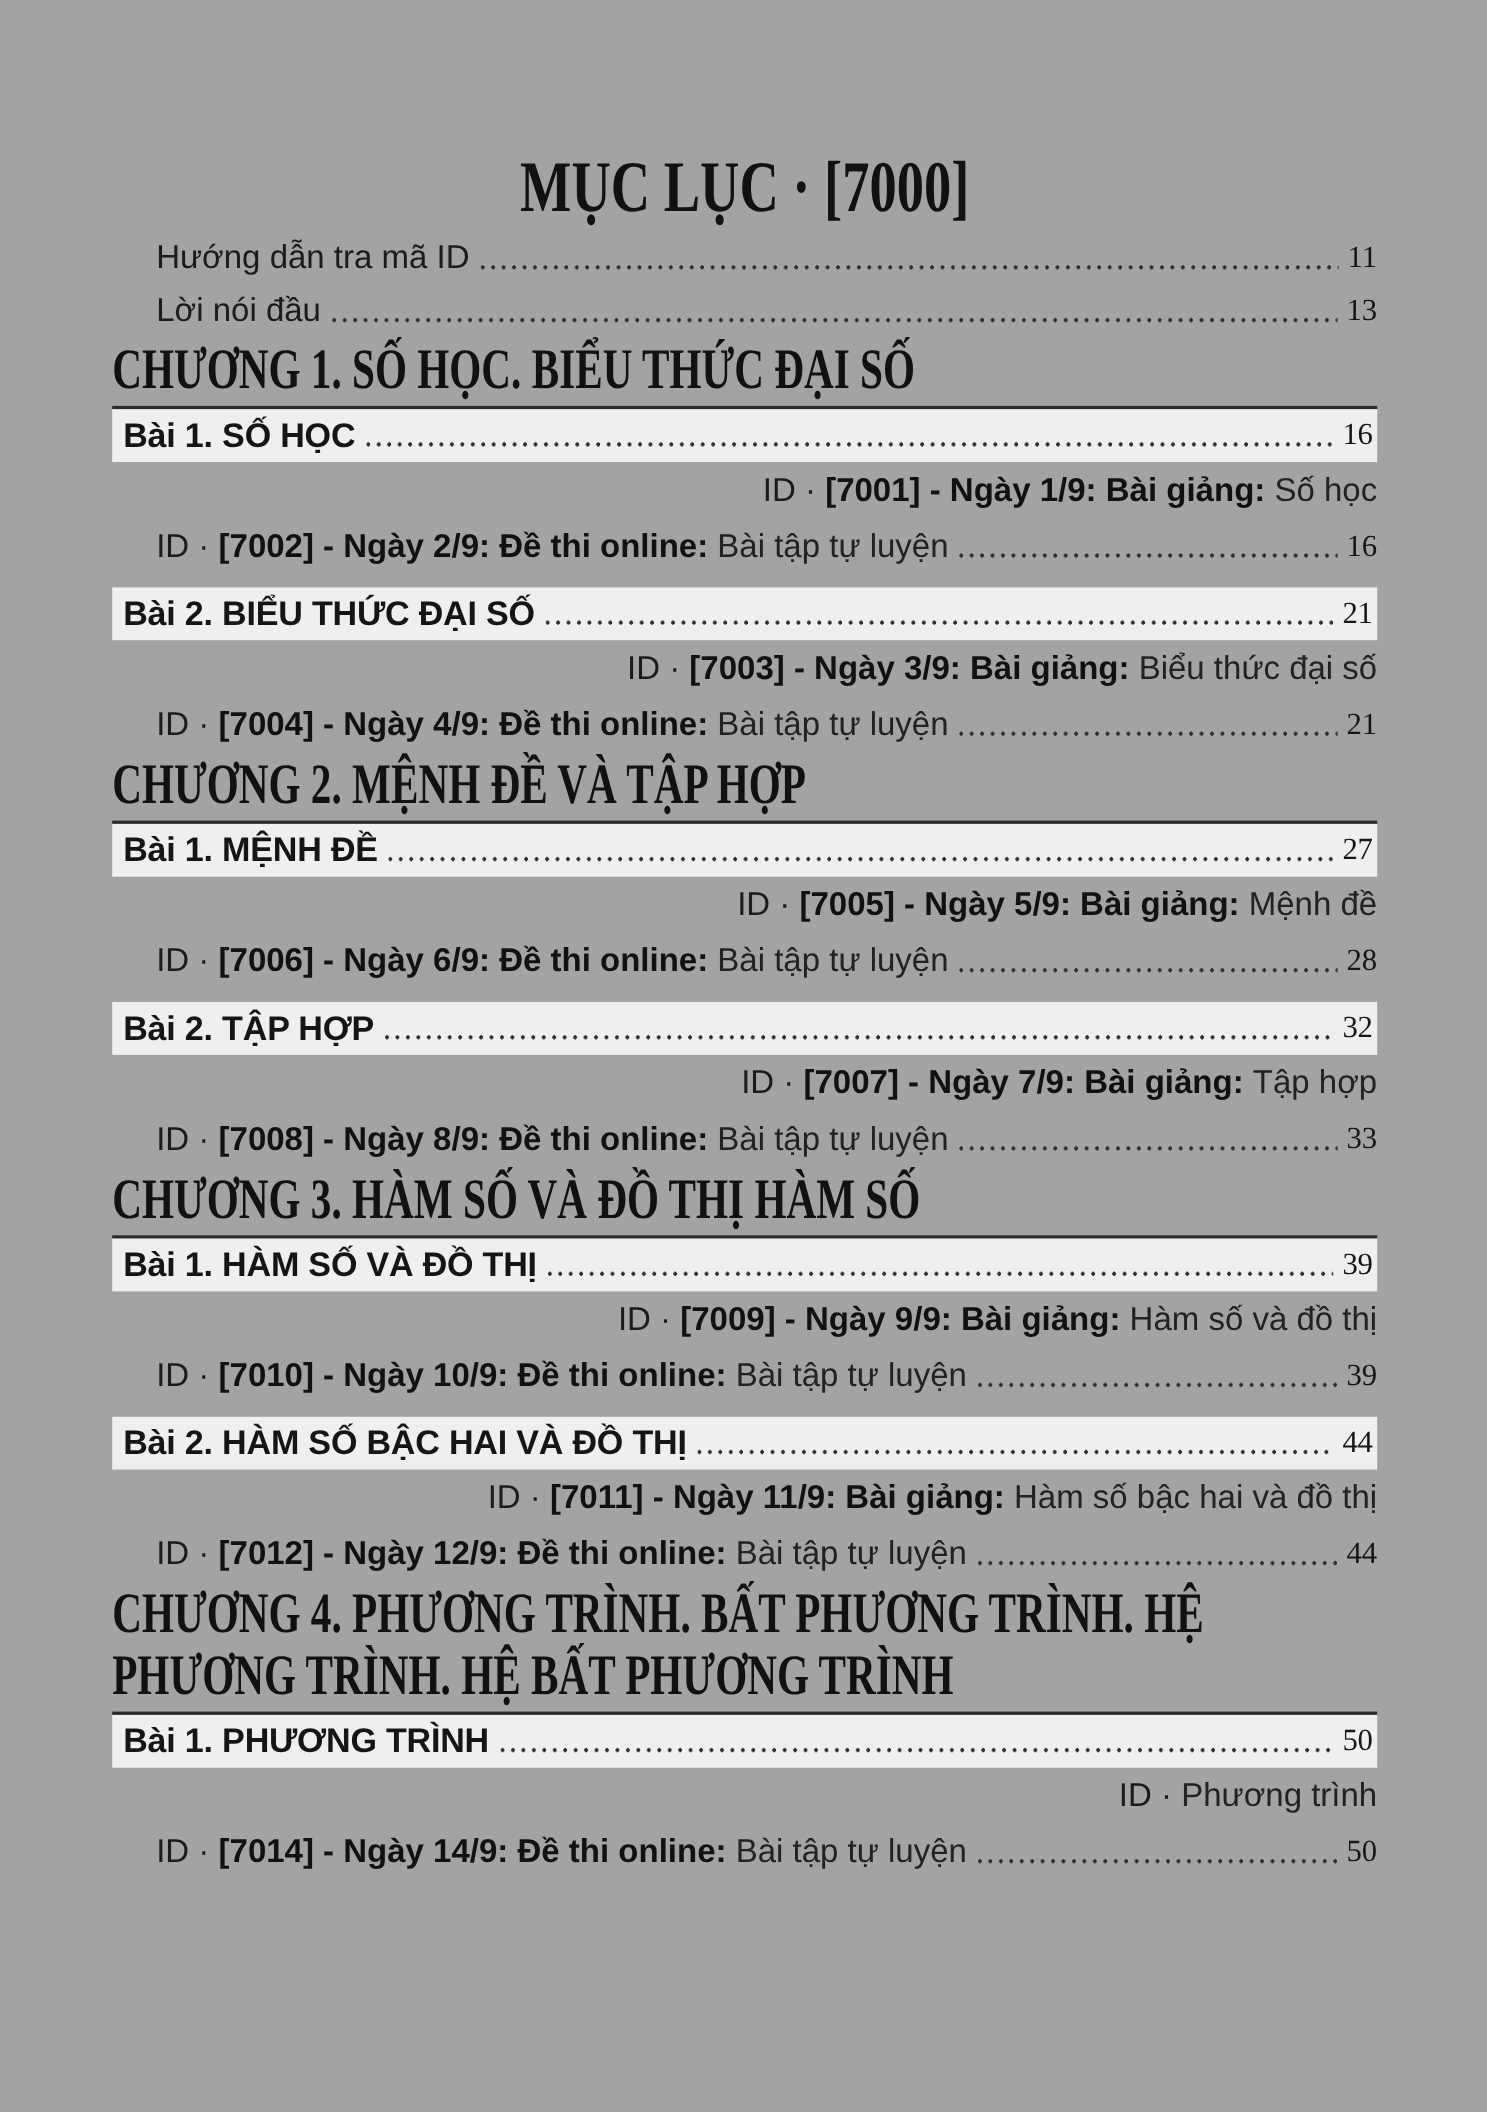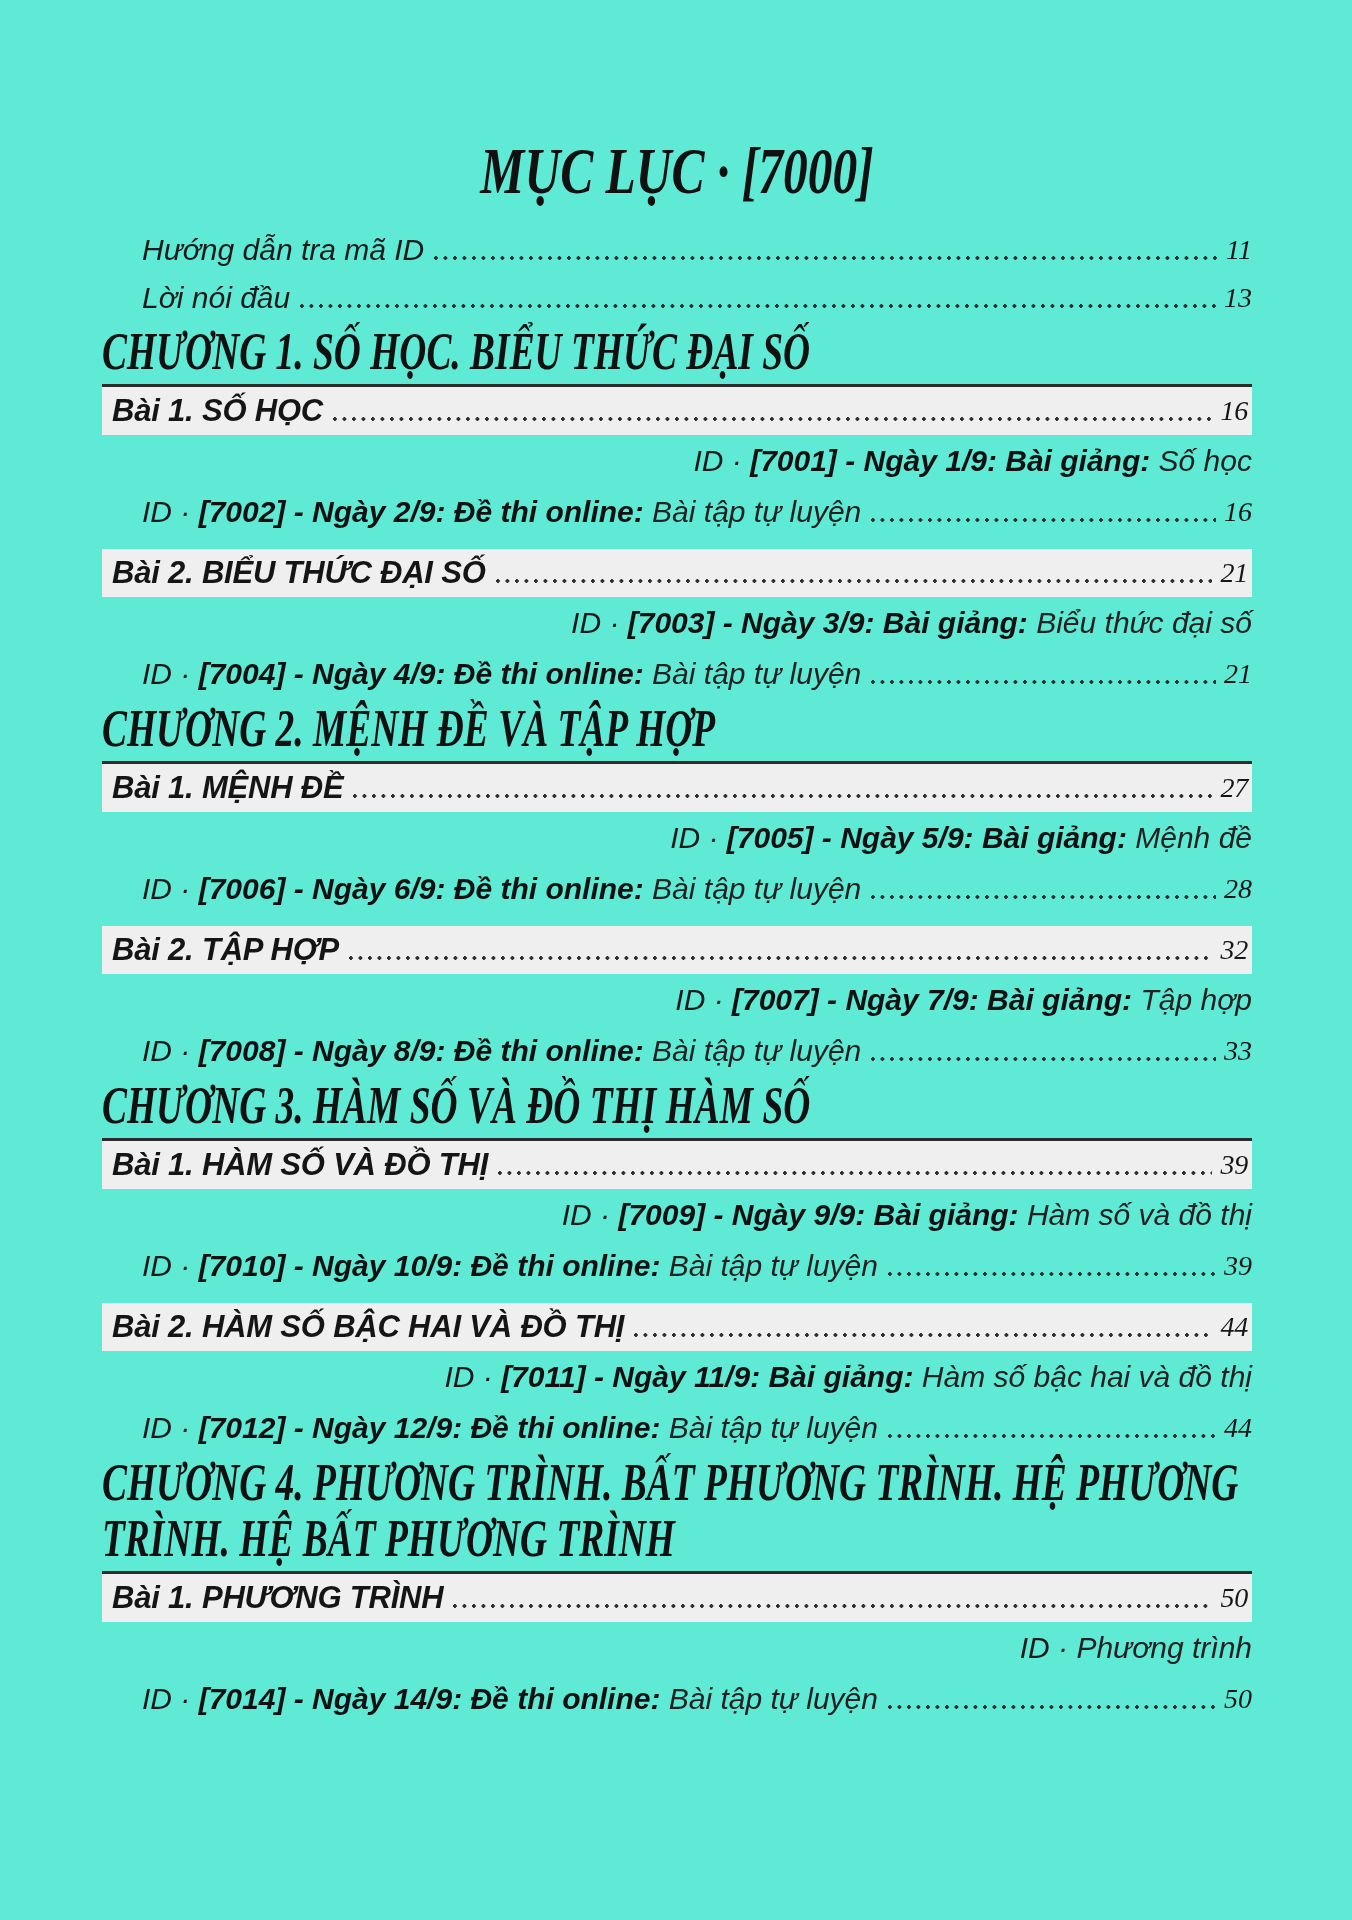--- a/index.html
+++ b/index.html
@@ -1,27 +1,27 @@
 <!DOCTYPE html>
 <html><head>
 <meta charset="utf-8">
 <style>
   html,body{margin:0;padding:0;background:#ffffff;}
   .page{
-    position:relative;width:1352px;height:1920px;background:#5eead4;overflow:hidden;
-    font-family:"Liberation Sans",sans-serif;color:#1b1b1b;font-style:italic;
+    position:relative;width:1352px;height:1920px;background:#a3a3a3;overflow:hidden;
+    font-family:"Liberation Sans",sans-serif;color:#1b1b1b;
   }
   .content{position:absolute;left:102px;top:0;width:1150px;}
   .toc-title{
     margin-top:134px;text-align:center;white-space:nowrap;
     font-family:"Liberation Serif",serif;font-weight:700;
     font-size:66px;line-height:74px;color:#111;
     transform:scaleX(0.75);
   }
-  .front-rows{margin-top:18px;}
+  .front-rows{margin-top:3px;}
   .row{display:flex;align-items:center;}
   .front-row{height:48px;padding-left:40px;font-size:30px;}
   .chapter-title{
     font-family:"Liberation Serif",serif;font-weight:700;color:#111;
     font-size:52px;line-height:56px;margin-top:2px;
     width:calc(100% / 0.72);transform:scaleX(0.72);transform-origin:0 0;
   }
   
   .rule{height:3px;background:#2b2b2b;margin-top:4px;}
   .bai-bar{

